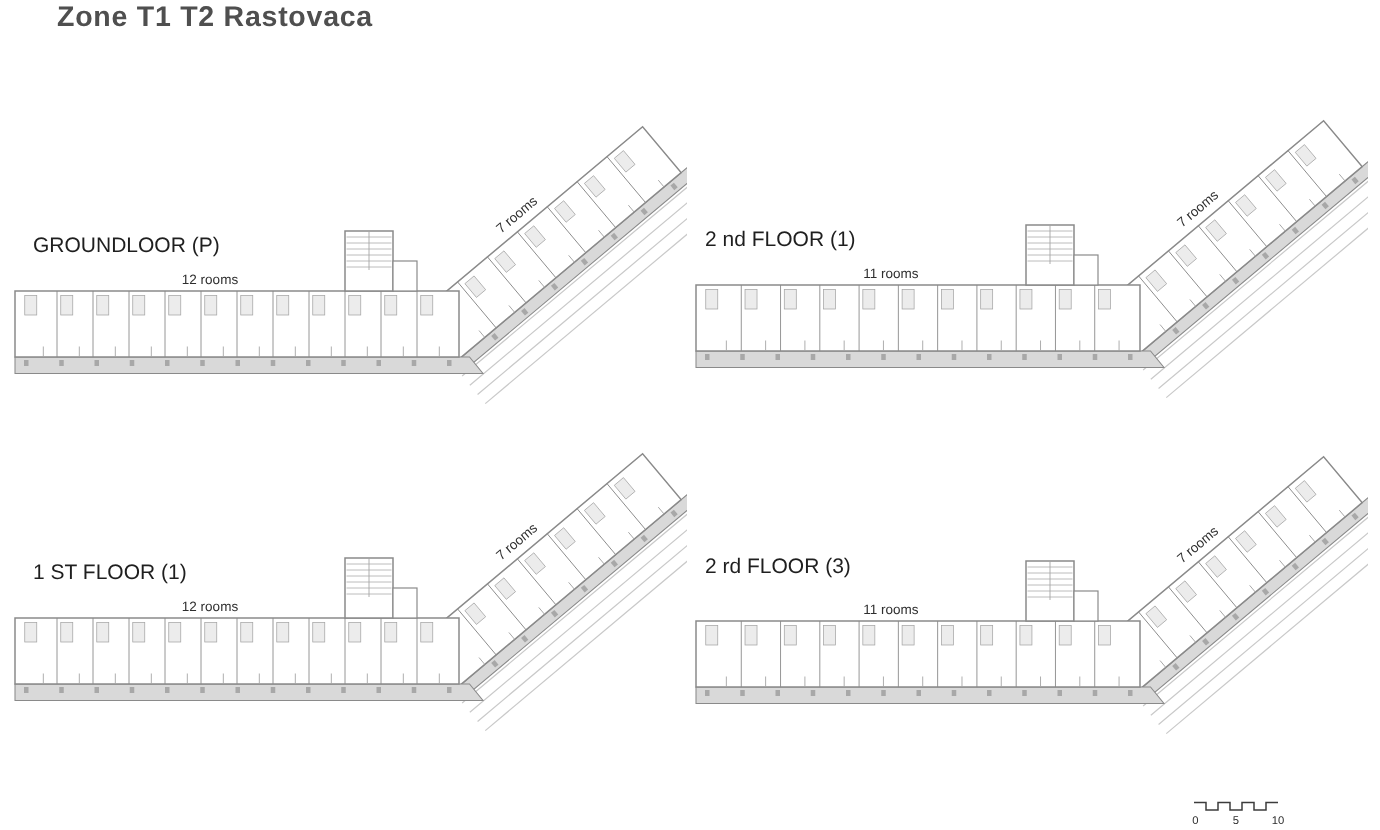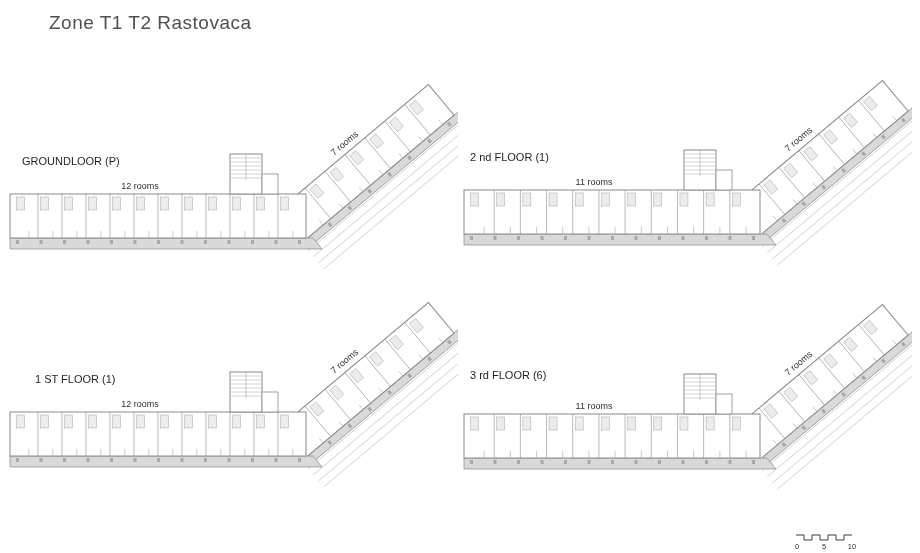--- a/index.html
+++ b/index.html
@@ -1,25 +1,25 @@
 <!DOCTYPE html>
 <html><head>
 <meta charset="utf-8">
 <style>
   html,body{margin:0;padding:0}
   body{
     width:920px;height:553px;position:relative;background:#ffffff;
     font-family:"Liberation Sans",sans-serif;overflow:hidden;
   }
   .title{
-    position:absolute;left:38px;top:1px;margin:11px;
-    font-size:19px;font-weight:400;color:#4f4f4f;letter-spacing:.5px;
+    position:absolute;left:38px;top:1px;margin:0;
+    font-size:19px;font-weight:700;color:#4f4f4f;letter-spacing:.5px;
   }
   .floor-label{
-    position:absolute;font-size:11px;color:#1f1f1f;white-space:nowrap;
+    position:absolute;font-size:14px;color:#1f1f1f;white-space:nowrap;
   }
   .plan{position:absolute;width:450px;height:195px}
   .plan svg{display:block}
   .scalebar{position:absolute}
   svg text{font-family:"Liberation Sans",sans-serif}
 </style>
 </head>
 <body>
 
 <h1 class="title" style="color: rgb(79, 79, 79);">Zone T1 T2 Rastovaca</h1>
@@ -224,21 +224,21 @@
       <line x1="267.8181818181818" y1="112" x2="267.8181818181818" y2="156" stroke="#8a8a8a" stroke-width="0.6"></line>
       <rect x="270.3181818181818" y="115" width="8" height="13" fill="#ececec" stroke="#a5a5a5" stroke-width="0.5"></rect>
       <line x1="284.0509090909091" y1="149" x2="284.0509090909091" y2="156" stroke="#a5a5a5" stroke-width="0.6"></line>
       <text x="132" y="107" font-size="9" text-anchor="middle" fill="#2e2e2e">11 rooms</text>
       <g transform="translate(290,138) rotate(-40)">
         <text x="85" y="-26" font-size="9" text-anchor="middle" fill="#2e2e2e">7 rooms</text>
       </g>
     </svg>
   </div>
 
-<div class="floor-label" style="left:35px;top:373px">1 ST FLOOR (1)</div>
+<div class="floor-label" style="left:22px;top:373px">1 ST FLOOR (1)</div>
 <div class="plan" style="left:8px;top:300px">
     <svg viewBox="0 0 450 195" width="450" height="195">
       <g transform="translate(290,138) rotate(-40)">
         <line x1="-12" y1="30" x2="236" y2="30" stroke="#c9c9c9" stroke-width="0.8"></line>
         <line x1="-12" y1="38" x2="236" y2="38" stroke="#c9c9c9" stroke-width="0.8"></line>
         <line x1="-12" y1="46" x2="236" y2="46" stroke="#c9c9c9" stroke-width="0.8"></line>
         <line x1="-12" y1="54" x2="236" y2="54" stroke="#c9c9c9" stroke-width="0.8"></line>
         <rect x="-10" y="20" width="204" height="8" fill="#d9d9d9" stroke="#8a8a8a" stroke-width="0.7"></rect>
         <rect x="-6" y="22" width="3" height="4" fill="#a8a8a8"></rect>
         <rect x="20" y="22" width="3" height="4" fill="#a8a8a8"></rect>
@@ -329,21 +329,21 @@
       <line x1="270" y1="112" x2="270" y2="156" stroke="#8a8a8a" stroke-width="0.6"></line>
       <rect x="272.5" y="115" width="8" height="13" fill="#ececec" stroke="#a5a5a5" stroke-width="0.5"></rect>
       <line x1="284.88" y1="149" x2="284.88" y2="156" stroke="#a5a5a5" stroke-width="0.6"></line>
       <text x="132" y="107" font-size="9" text-anchor="middle" fill="#2e2e2e">12 rooms</text>
       <g transform="translate(290,138) rotate(-40)">
         <text x="85" y="-26" font-size="9" text-anchor="middle" fill="#2e2e2e">7 rooms</text>
       </g>
     </svg>
   </div>
 
-<div class="floor-label" style="left:470px;top:369px">3 rd FLOOR (6)</div>
+<div class="floor-label" style="left:470px;top:369px">2 rd FLOOR (3)</div>
 <div class="plan" style="left:462px;top:302px">
     <svg viewBox="0 0 450 195" width="450" height="195">
       <g transform="translate(290,138) rotate(-40)">
         <line x1="-12" y1="30" x2="236" y2="30" stroke="#c9c9c9" stroke-width="0.8"></line>
         <line x1="-12" y1="38" x2="236" y2="38" stroke="#c9c9c9" stroke-width="0.8"></line>
         <line x1="-12" y1="46" x2="236" y2="46" stroke="#c9c9c9" stroke-width="0.8"></line>
         <line x1="-12" y1="54" x2="236" y2="54" stroke="#c9c9c9" stroke-width="0.8"></line>
         <rect x="-10" y="20" width="204" height="8" fill="#d9d9d9" stroke="#8a8a8a" stroke-width="0.7"></rect>
         <rect x="-6" y="22" width="3" height="4" fill="#a8a8a8"></rect>
         <rect x="20" y="22" width="3" height="4" fill="#a8a8a8"></rect>

